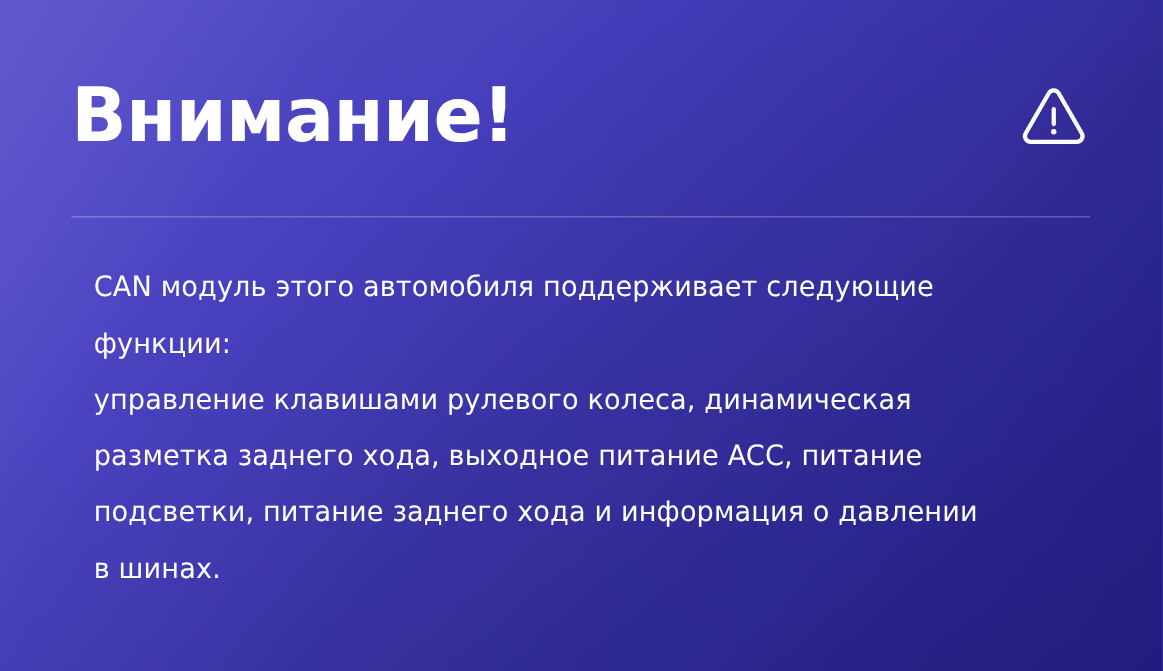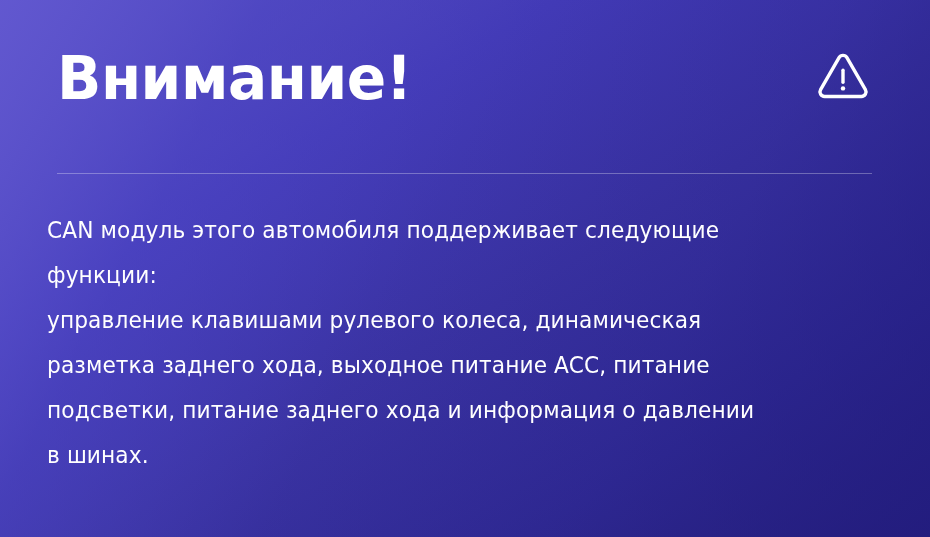--- a/index.html
+++ b/index.html
@@ -32,21 +32,21 @@
   }
 
   
   .header {
     position: absolute;
     left: 57px;
     top: 48px;
     width: 816px;
     height: 90px;
     display: flex;
-    align-items: flex-start;
+    align-items: center;
     justify-content: space-between;
   }
 
   .title {
     color: #ffffff;
     font-family: "DejaVu Sans", sans-serif;
     font-size: 60px;
     font-weight: 700;
     letter-spacing: -0.5px;
     line-height: 1;
@@ -70,21 +70,21 @@
     left: 57px;
     top: 173px;
     width: 815px;
     height: 1px;
     background: rgba(255, 255, 255, 0.30);
   }
 
   
   .body-text {
     position: absolute;
-    left: 47px;
+    left: 75px;
     top: 208px;
     width: 820px;
   }
 
   .body-line {
     color: #ffffff;
     font-family: "DejaVu Sans", sans-serif;
     font-size: 22.5px;
     font-weight: 400;
     line-height: 45px;

